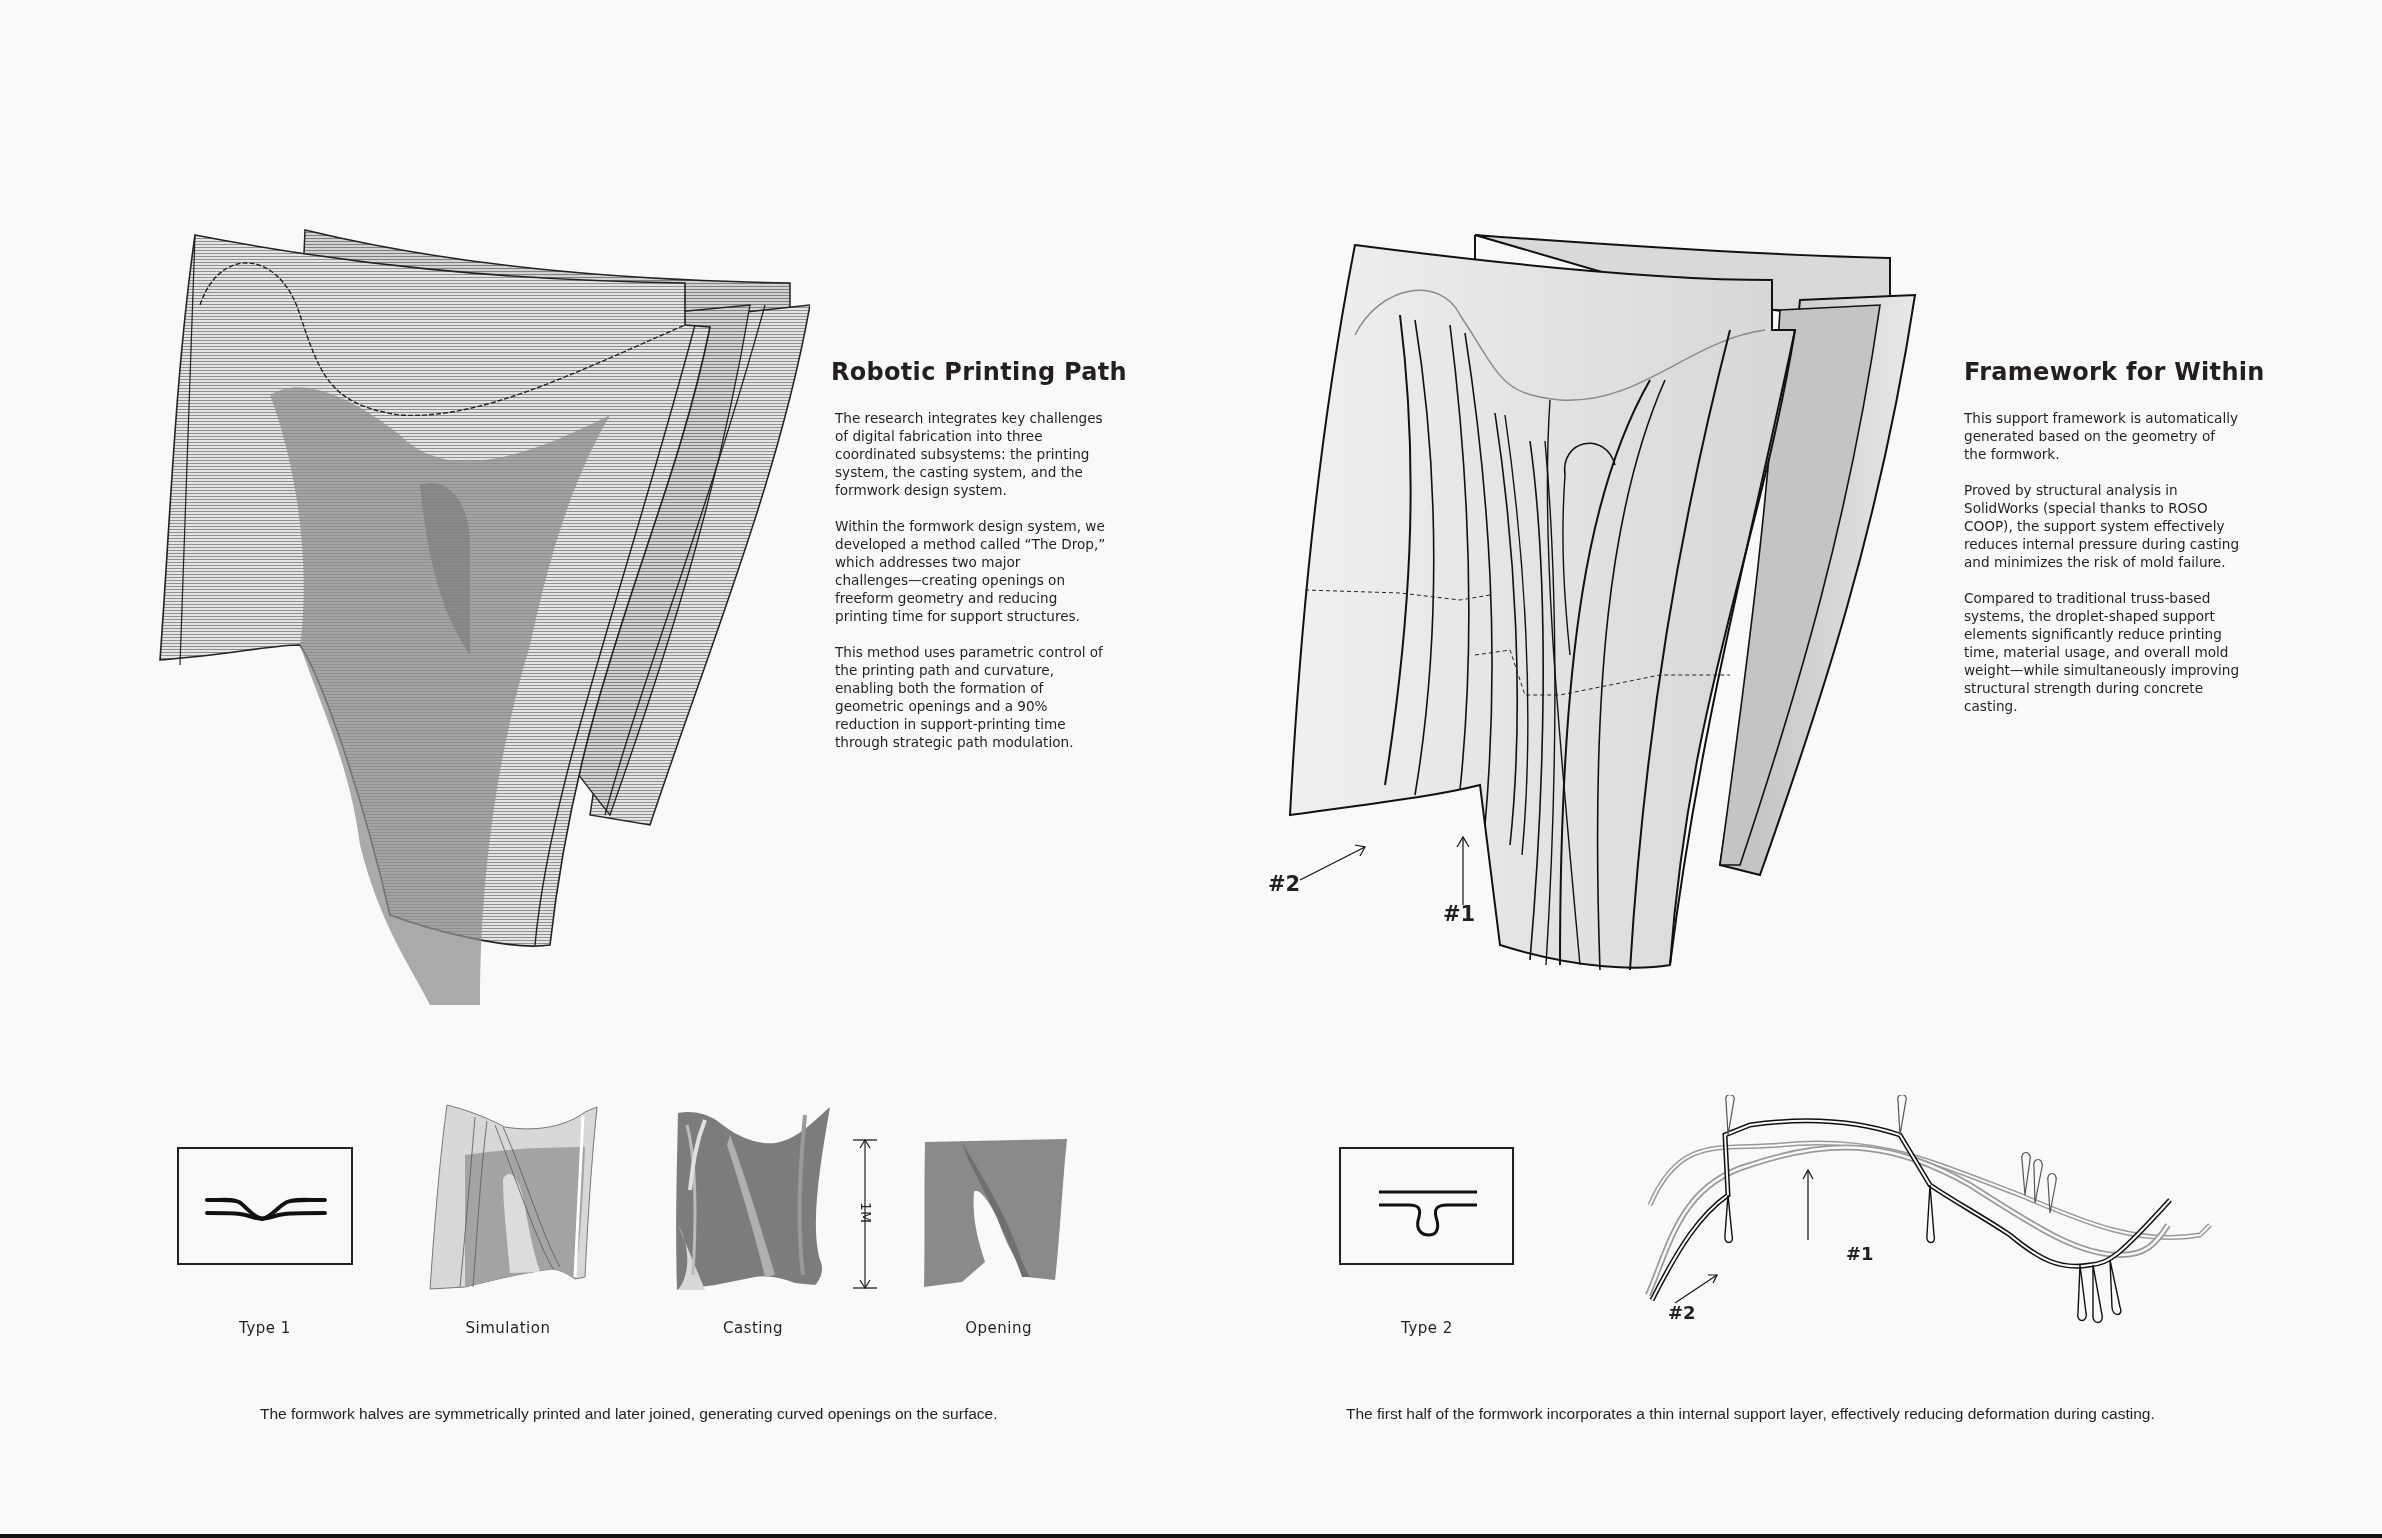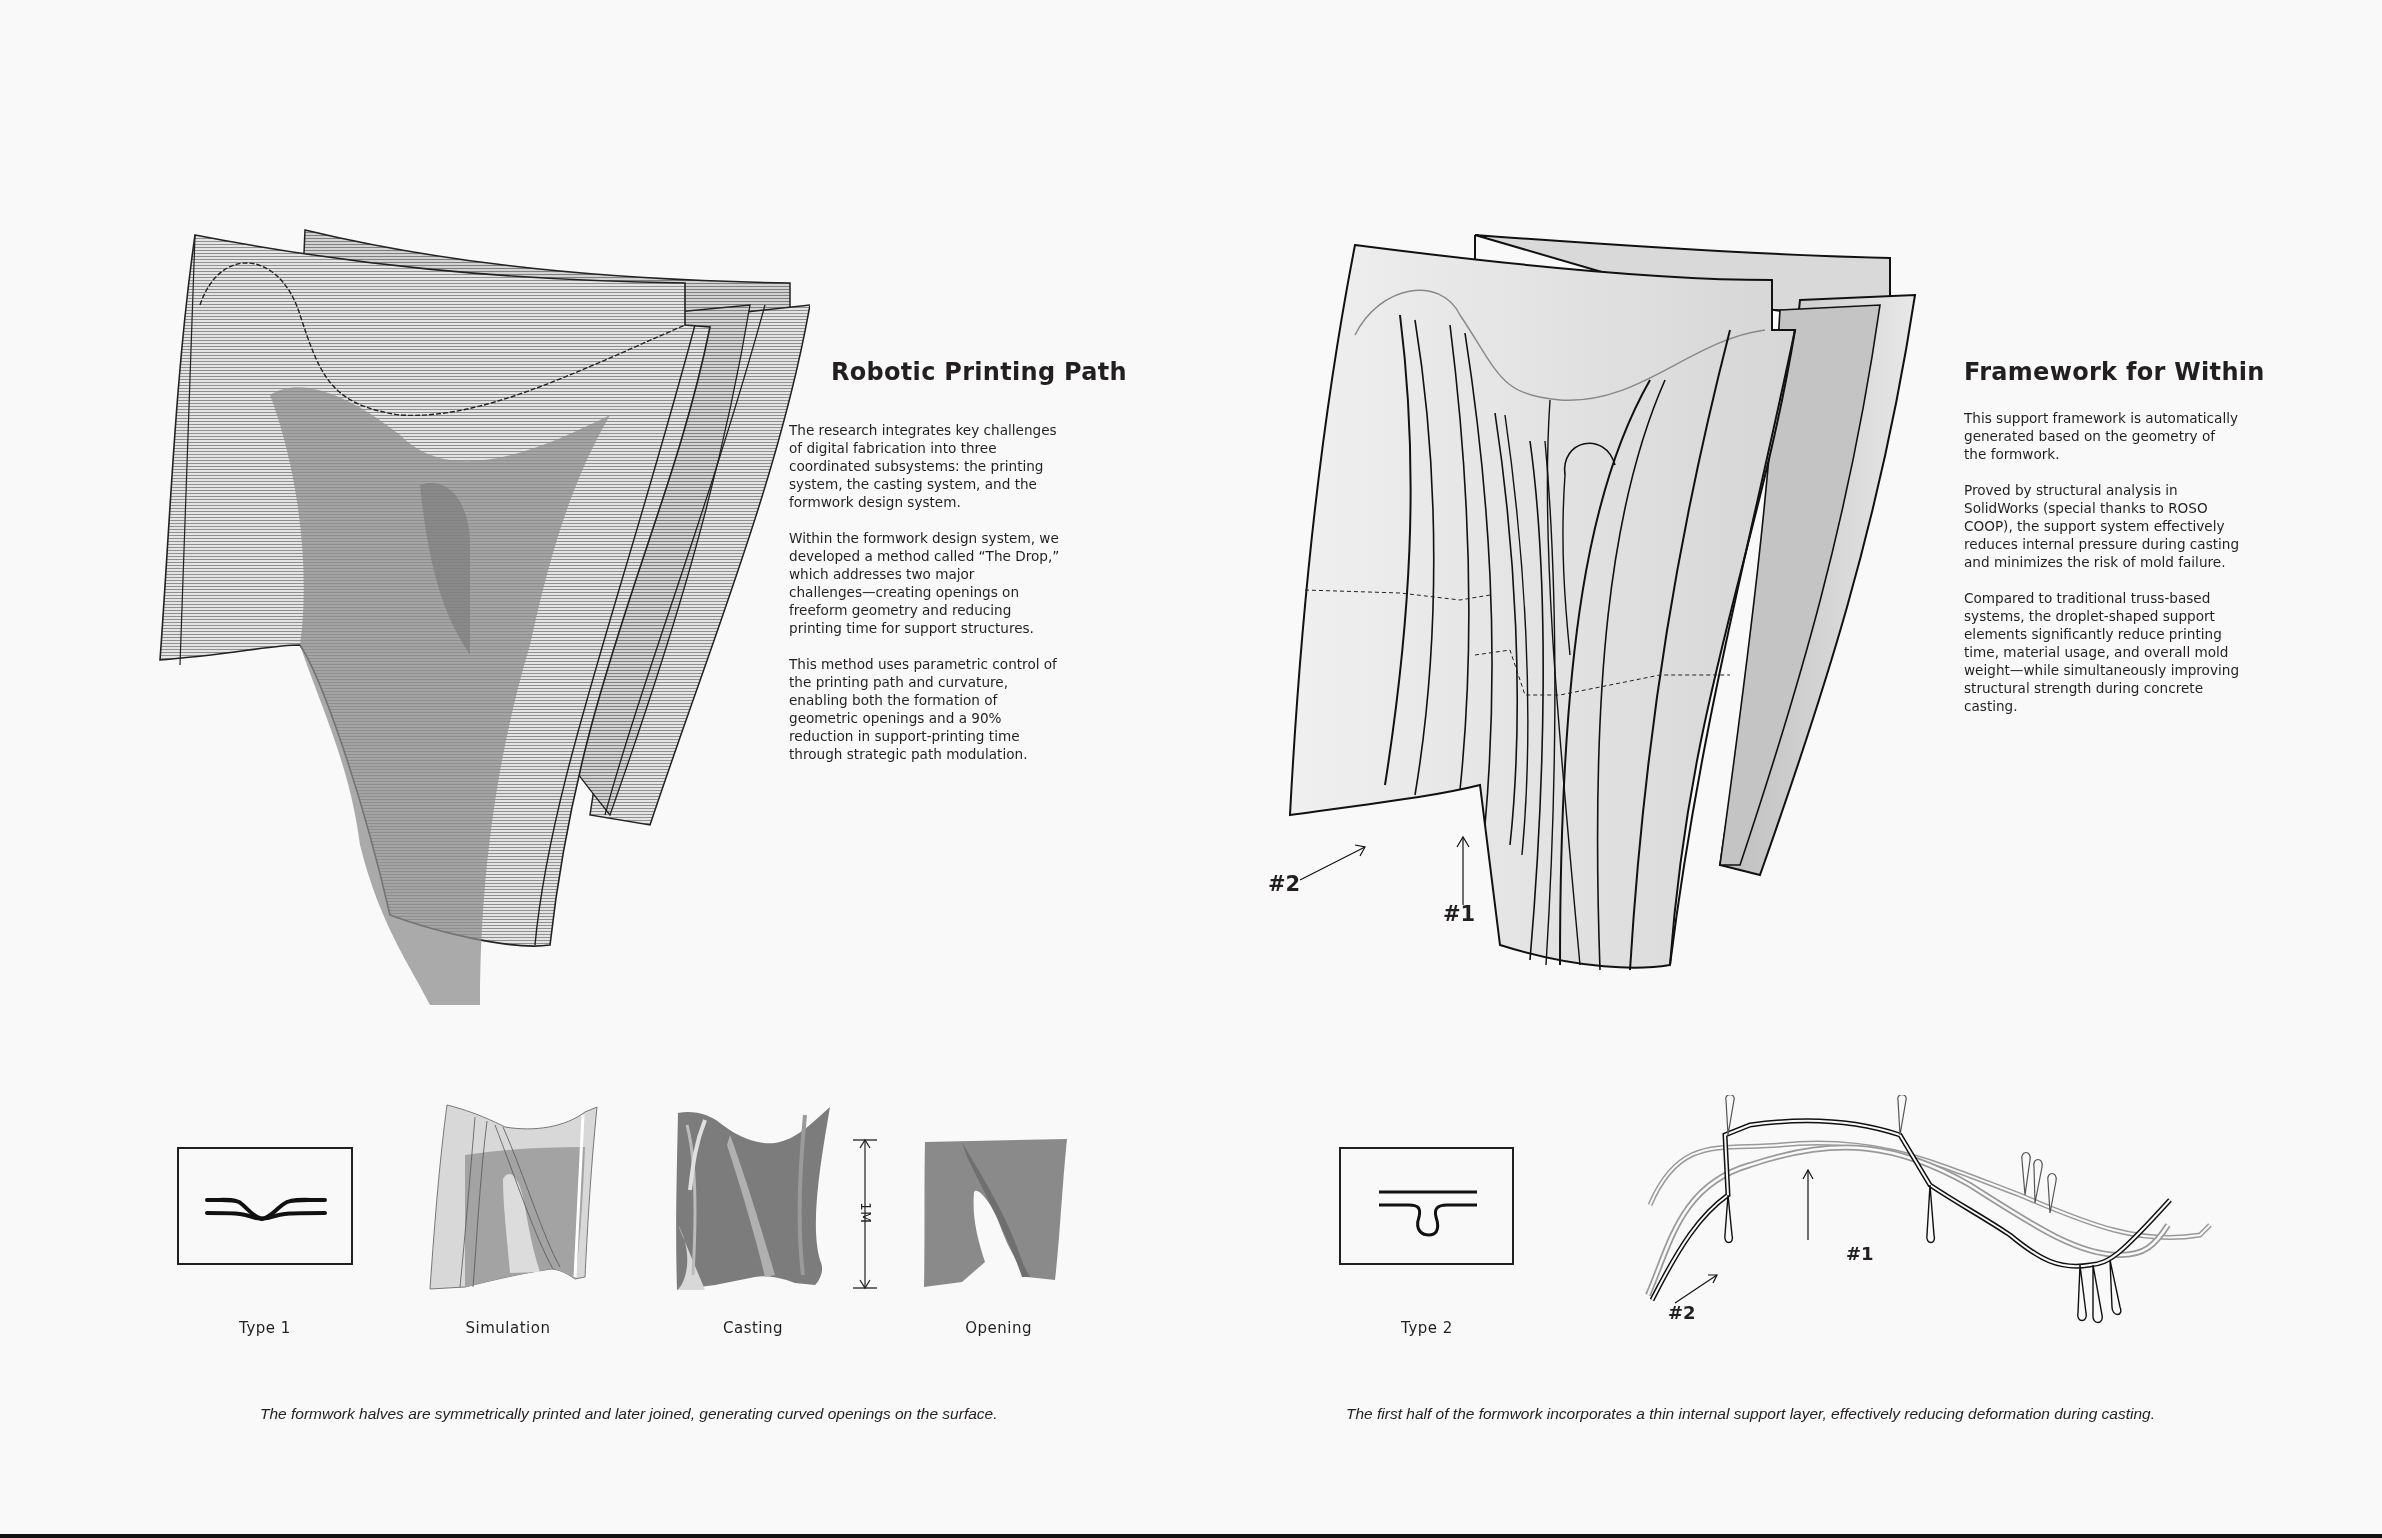--- a/index.html
+++ b/index.html
@@ -5,21 +5,21 @@
   html, body { margin:0; padding:0; }
   body {
     width:2382px; height:1538px; position:relative; overflow:hidden;
     background:#f9f9f9; font-family:"DejaVu Sans", sans-serif; color:#231f20;
   }
   .abs { position:absolute; }
   .title { font-size:24px; font-weight:600; letter-spacing:0.3px; color:#231f20; white-space:nowrap; }
   .para { font-size:13.6px; line-height:18px; color:#231f20; width:300px; }
   .para p { margin:0 0 18px 0; white-space:pre-line; }
   .label { font-size:15px; color:#231f20; text-align:center; letter-spacing:0.5px; white-space:nowrap; }
-  .caption { font-family:"Liberation Sans", sans-serif; font-size:15.5px; color:#231f20; white-space:nowrap;font-style:italic; }
+  .caption { font-family:"Liberation Sans", sans-serif; font-size:15.5px; color:#231f20; white-space:nowrap; }
   .marker { font-family:"DejaVu Sans", sans-serif; font-weight:700; font-size:21px; color:#231f20; }
   .marker-sm { font-size:18px; }
   svg { display:block; }
   .bottom-rule { left:0; top:1534px; width:2382px; height:4px; background:#111; }
 </style>
 </head>
 <body>
 
 <div class="abs" style="left:150px; top:225px; width:660px; height:780px;">
   <svg width="660" height="780" viewBox="0 0 660 780">
@@ -46,21 +46,21 @@
     <path d="M120,170 C150,250 160,350 150,420 C170,480 200,540 210,620 C230,700 260,740 280,780 L330,780 C330,640 350,520 380,420 C400,330 420,260 460,190 C380,230 300,260 250,210 C200,170 150,150 120,170 Z" fill="#8f8f8f" opacity="0.75"></path>
     <path d="M270,260 C300,250 320,280 320,320 L320,430 C300,400 280,360 270,260 Z" fill="#7d7d7d" opacity="0.7"></path>
 
     <path d="M30,440 C35,300 40,150 45,10" fill="none" stroke="#222" stroke-width="1.2"></path>
     <path d="M385,720 C400,560 470,380 545,100" fill="none" stroke="#222" stroke-width="1.4"></path>
     <path d="M455,590 C490,460 560,280 615,80" fill="none" stroke="#222" stroke-width="1.3"></path>
   </svg>
 </div>
 
 <div class="abs title" style="left:831px; top:358px;">Robotic Printing Path</div>
-<div class="abs para" style="left:789px; top:409px;margin-top:12px;">
+<div class="abs para" style="left:835px; top:409px;">
   <p>The research integrates key challenges
 of digital fabrication into three
 coordinated subsystems: the printing
 system, the casting system, and the
 formwork design system.</p>
   <p>Within the formwork design system, we
 developed a method called “The Drop,”
 which addresses two major
 challenges—creating openings on
 freeform geometry and reducing

